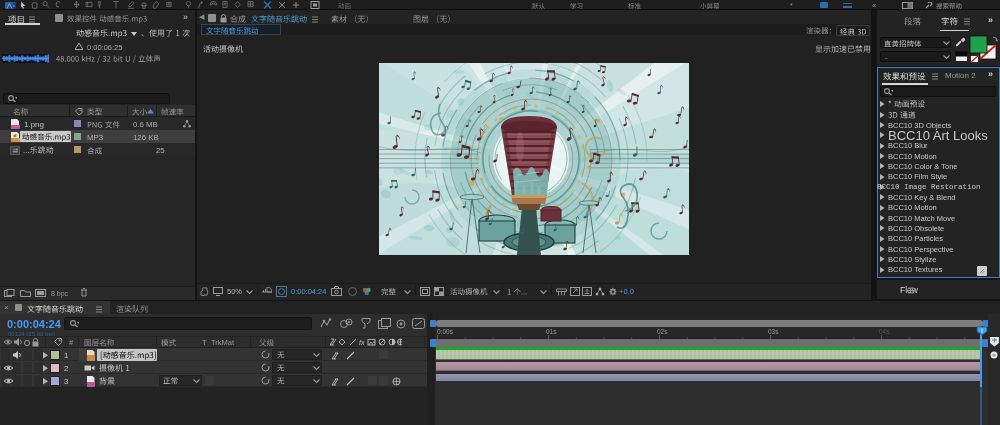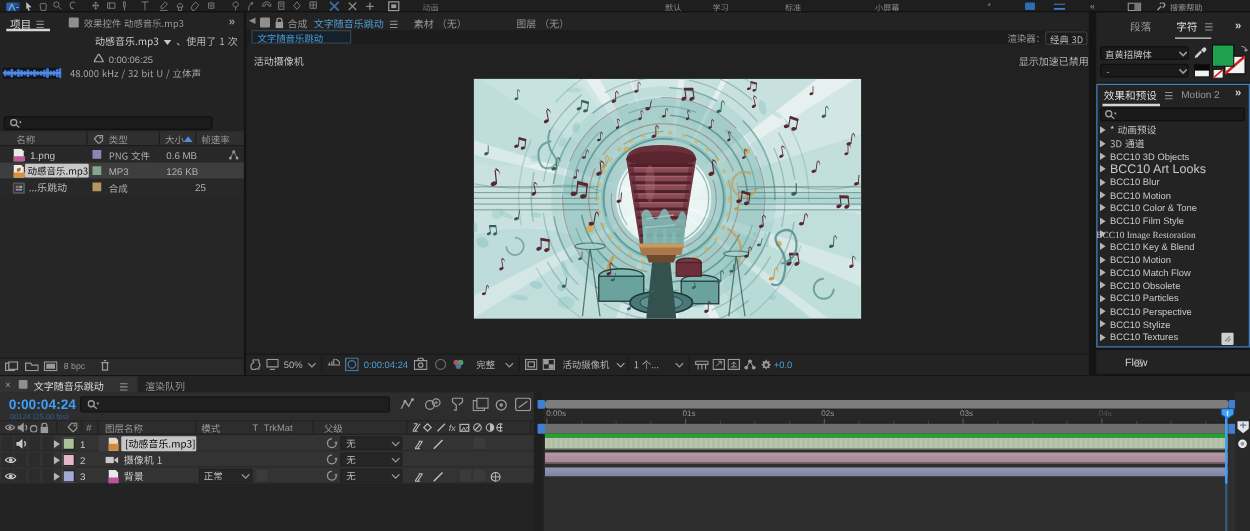--- a/index.html
+++ b/index.html
@@ -401,53 +401,53 @@
 <svg style="position:absolute;left:888px;top:109.55px;overflow:visible" width="30" height="11">
     <path transform="translate(0,7.8)" fill="#c9c9c9" d="M2.1 0.1C3.1 0.1 3.9 -0.5 3.9 -1.5C3.9 -2.3 3.4 -2.8 2.7 -3V-3C3.3 -3.2 3.7 -3.7 3.7 -4.4C3.7 -5.3 3 -5.8 2 -5.8C1.4 -5.8 0.9 -5.5 0.4 -5.1L0.8 -4.7C1.1 -5 1.5 -5.2 2 -5.2C2.6 -5.2 3 -4.9 3 -4.3C3 -3.7 2.6 -3.2 1.4 -3.2V-2.7C2.7 -2.7 3.2 -2.2 3.2 -1.6C3.2 -0.9 2.7 -0.5 2 -0.5C1.4 -0.5 0.9 -0.8 0.6 -1.1L0.2 -0.7C0.6 -0.3 1.2 0.1 2.1 0.1Z M5.1 0H6.6C8.3 0 9.2 -1.1 9.2 -2.9C9.2 -4.7 8.3 -5.7 6.5 -5.7H5.1ZM5.8 -0.6V-5.1H6.5C7.8 -5.1 8.5 -4.3 8.5 -2.9C8.5 -1.4 7.8 -0.6 6.5 -0.6Z M12.5 -5.9C13 -5.5 13.6 -4.9 13.9 -4.6L14.3 -5C14 -5.3 13.4 -5.9 12.9 -6.2ZM14 -3.6H12.4V-3.1H13.5V-0.9C13.1 -0.7 12.7 -0.4 12.3 0.1L12.7 0.5C13.1 0 13.5 -0.4 13.8 -0.4C13.9 -0.4 14.2 -0.2 14.5 0C15.1 0.4 15.7 0.4 16.7 0.4C17.5 0.4 18.9 0.4 19.4 0.4C19.4 0.2 19.5 -0.1 19.6 -0.2C18.8 -0.1 17.6 -0.1 16.7 -0.1C15.8 -0.1 15.2 -0.1 14.6 -0.4C14.4 -0.6 14.2 -0.8 14 -0.8ZM14.9 -6.3V-5.8H18.2C17.9 -5.6 17.5 -5.3 17.1 -5.1C16.7 -5.3 16.3 -5.5 15.9 -5.6L15.6 -5.3C16 -5.1 16.6 -4.8 17.1 -4.6H14.9V-0.6H15.4V-1.8H16.7V-0.6H17.3V-1.8H18.6V-1.1C18.6 -1 18.6 -1 18.5 -1C18.4 -1 18.1 -1 17.7 -1C17.8 -0.9 17.8 -0.7 17.9 -0.5C18.4 -0.5 18.7 -0.5 18.9 -0.6C19.1 -0.7 19.2 -0.9 19.2 -1.1V-4.6H18.2C18 -4.7 17.8 -4.8 17.6 -4.9C18.2 -5.2 18.8 -5.6 19.2 -6L18.8 -6.3L18.7 -6.3ZM18.6 -4.1V-3.5H17.3V-4.1ZM15.4 -3H16.7V-2.3H15.4ZM15.4 -3.5V-4.1H16.7V-3.5ZM18.6 -3V-2.3H17.3V-3Z M20.3 -6C20.7 -5.6 21.2 -5 21.4 -4.6L21.9 -5C21.7 -5.3 21.2 -5.9 20.8 -6.2ZM23.4 -2.9H26V-2.2H23.4ZM23.4 -1.8H26V-1.1H23.4ZM23.4 -3.9H26V-3.3H23.4ZM22.8 -4.4V-0.7H26.6V-4.4H24.7C24.8 -4.6 24.9 -4.8 25 -5H27.2V-5.5H25.8C26 -5.8 26.1 -6.1 26.3 -6.4L25.8 -6.6C25.6 -6.2 25.4 -5.8 25.2 -5.5H23.7L24.1 -5.7C24 -6 23.8 -6.3 23.5 -6.6L23.1 -6.4C23.3 -6.1 23.5 -5.8 23.6 -5.5H22.3V-5H24.3C24.3 -4.8 24.2 -4.6 24.1 -4.4ZM21.9 -3.8H20.2V-3.2H21.3V-0.8C21 -0.7 20.6 -0.3 20.2 0.1L20.5 0.5C20.9 0 21.3 -0.4 21.6 -0.4C21.8 -0.4 22 -0.1 22.4 0.1C22.9 0.4 23.6 0.4 24.5 0.4C25.2 0.4 26.6 0.4 27.2 0.4C27.2 0.2 27.3 -0.1 27.3 -0.2C26.6 -0.1 25.4 -0.1 24.5 -0.1C23.7 -0.1 23 -0.1 22.5 -0.4C22.2 -0.6 22 -0.7 21.9 -0.8Z"></path>
   </svg>
 <svg style="position:absolute;left:880px;top:121.9px" width="5" height="6" viewBox="0 0 5 6">
     <path d="M0,0 L4.5,3 L0,6 Z" fill="#b5b5b5"></path>
   </svg>
 <div style="position:absolute;left:888px;top:120.49999999999999px;font-family:'Liberation Sans',sans-serif;font-size:7.5px;line-height:9.5px;color:#c9c9c9;font-weight:400;letter-spacing:0;white-space:nowrap;">BCC10 3D Objects</div>
 <svg style="position:absolute;left:880px;top:132.2px" width="5" height="6" viewBox="0 0 5 6">
     <path d="M0,0 L4.5,3 L0,6 Z" fill="#b5b5b5"></path>
   </svg>
-<div style="position:absolute;left:888px;top:130.85px;font-family:'Liberation Sans',sans-serif;font-size:10px;line-height:9.5px;color:#c9c9c9;font-weight:400;letter-spacing:0;white-space:nowrap;">BCC10 Art Looks</div>
+<div style="position:absolute;left:888px;top:130.85px;font-family:'Liberation Sans',sans-serif;font-size:13px;line-height:9.5px;color:#c9c9c9;font-weight:400;letter-spacing:0;white-space:nowrap;">BCC10 Art Looks</div>
 <svg style="position:absolute;left:880px;top:142.6px" width="5" height="6" viewBox="0 0 5 6">
     <path d="M0,0 L4.5,3 L0,6 Z" fill="#b5b5b5"></path>
   </svg>
 <div style="position:absolute;left:888px;top:141.2px;font-family:'Liberation Sans',sans-serif;font-size:7.5px;line-height:9.5px;color:#c9c9c9;font-weight:400;letter-spacing:0;white-space:nowrap;">BCC10 Blur</div>
 <svg style="position:absolute;left:880px;top:152.9px" width="5" height="6" viewBox="0 0 5 6">
     <path d="M0,0 L4.5,3 L0,6 Z" fill="#b5b5b5"></path>
   </svg>
 <div style="position:absolute;left:888px;top:151.54999999999998px;font-family:'Liberation Sans',sans-serif;font-size:7.5px;line-height:9.5px;color:#c9c9c9;font-weight:400;letter-spacing:0;white-space:nowrap;">BCC10 Motion</div>
 <svg style="position:absolute;left:880px;top:163.3px" width="5" height="6" viewBox="0 0 5 6">
     <path d="M0,0 L4.5,3 L0,6 Z" fill="#b5b5b5"></path>
   </svg>
 <div style="position:absolute;left:888px;top:161.89999999999998px;font-family:'Liberation Sans',sans-serif;font-size:7.5px;line-height:9.5px;color:#c9c9c9;font-weight:400;letter-spacing:0;white-space:nowrap;">BCC10 Color &amp; Tone</div>
 <svg style="position:absolute;left:880px;top:173.6px" width="5" height="6" viewBox="0 0 5 6">
     <path d="M0,0 L4.5,3 L0,6 Z" fill="#b5b5b5"></path>
   </svg>
 <div style="position:absolute;left:888px;top:172.24999999999997px;font-family:'Liberation Sans',sans-serif;font-size:7.5px;line-height:9.5px;color:#c9c9c9;font-weight:400;letter-spacing:0;white-space:nowrap;">BCC10 Film Style</div>
 <svg style="position:absolute;left:880px;top:184.0px" width="5" height="6" viewBox="0 0 5 6">
     <path d="M0,0 L4.5,3 L0,6 Z" fill="#b5b5b5"></path>
   </svg>
-<div style="position:absolute;left:877px;top:182.59999999999997px;font-family:Liberation Serif, serif;font-size:7.5px;line-height:9.5px;color:#c9c9c9;font-weight:400;letter-spacing:0;white-space:nowrap;">BCC10 Image Restoration</div>
+<div style="position:absolute;left:877px;top:182.59999999999997px;font-family:Liberation Mono, monospace;font-size:7.5px;line-height:9.5px;color:#c9c9c9;font-weight:400;letter-spacing:0;white-space:nowrap;">BCC10 Image Restoration</div>
 <svg style="position:absolute;left:880px;top:194.3px" width="5" height="6" viewBox="0 0 5 6">
     <path d="M0,0 L4.5,3 L0,6 Z" fill="#b5b5b5"></path>
   </svg>
 <div style="position:absolute;left:888px;top:192.94999999999996px;font-family:'Liberation Sans',sans-serif;font-size:7.5px;line-height:9.5px;color:#c9c9c9;font-weight:400;letter-spacing:0;white-space:nowrap;">BCC10 Key &amp; Blend</div>
 <svg style="position:absolute;left:880px;top:204.7px" width="5" height="6" viewBox="0 0 5 6">
     <path d="M0,0 L4.5,3 L0,6 Z" fill="#b5b5b5"></path>
   </svg>
 <div style="position:absolute;left:888px;top:203.29999999999995px;font-family:'Liberation Sans',sans-serif;font-size:7.5px;line-height:9.5px;color:#c9c9c9;font-weight:400;letter-spacing:0;white-space:nowrap;">BCC10 Motion</div>
 <svg style="position:absolute;left:880px;top:215.0px" width="5" height="6" viewBox="0 0 5 6">
     <path d="M0,0 L4.5,3 L0,6 Z" fill="#b5b5b5"></path>
   </svg>
-<div style="position:absolute;left:888px;top:213.64999999999995px;font-family:'Liberation Sans',sans-serif;font-size:7.5px;line-height:9.5px;color:#c9c9c9;font-weight:400;letter-spacing:0;white-space:nowrap;">BCC10 Match Flow</div>
+<div style="position:absolute;left:888px;top:213.64999999999995px;font-family:'Liberation Sans',sans-serif;font-size:7.5px;line-height:9.5px;color:#c9c9c9;font-weight:400;letter-spacing:0;white-space:nowrap;">BCC10 Match Move</div>
 <svg style="position:absolute;left:880px;top:225.4px" width="5" height="6" viewBox="0 0 5 6">
     <path d="M0,0 L4.5,3 L0,6 Z" fill="#b5b5b5"></path>
   </svg>
 <div style="position:absolute;left:888px;top:223.99999999999994px;font-family:'Liberation Sans',sans-serif;font-size:7.5px;line-height:9.5px;color:#c9c9c9;font-weight:400;letter-spacing:0;white-space:nowrap;">BCC10 Obsolete</div>
 <svg style="position:absolute;left:880px;top:235.7px" width="5" height="6" viewBox="0 0 5 6">
     <path d="M0,0 L4.5,3 L0,6 Z" fill="#b5b5b5"></path>
   </svg>
 <div style="position:absolute;left:888px;top:234.34999999999994px;font-family:'Liberation Sans',sans-serif;font-size:7.5px;line-height:9.5px;color:#c9c9c9;font-weight:400;letter-spacing:0;white-space:nowrap;">BCC10 Particles</div>
 <svg style="position:absolute;left:880px;top:246.1px" width="5" height="6" viewBox="0 0 5 6">
     <path d="M0,0 L4.5,3 L0,6 Z" fill="#b5b5b5"></path>

